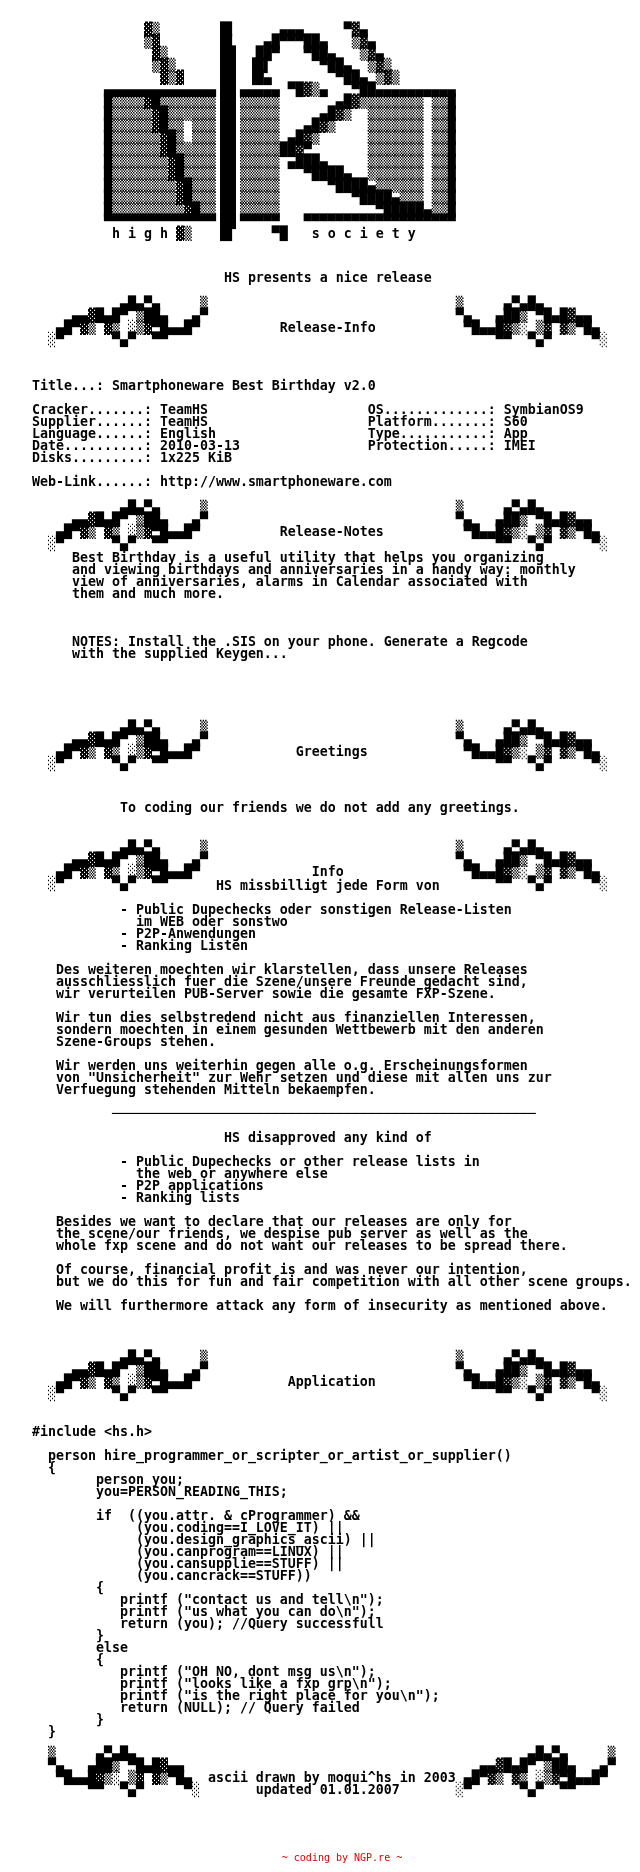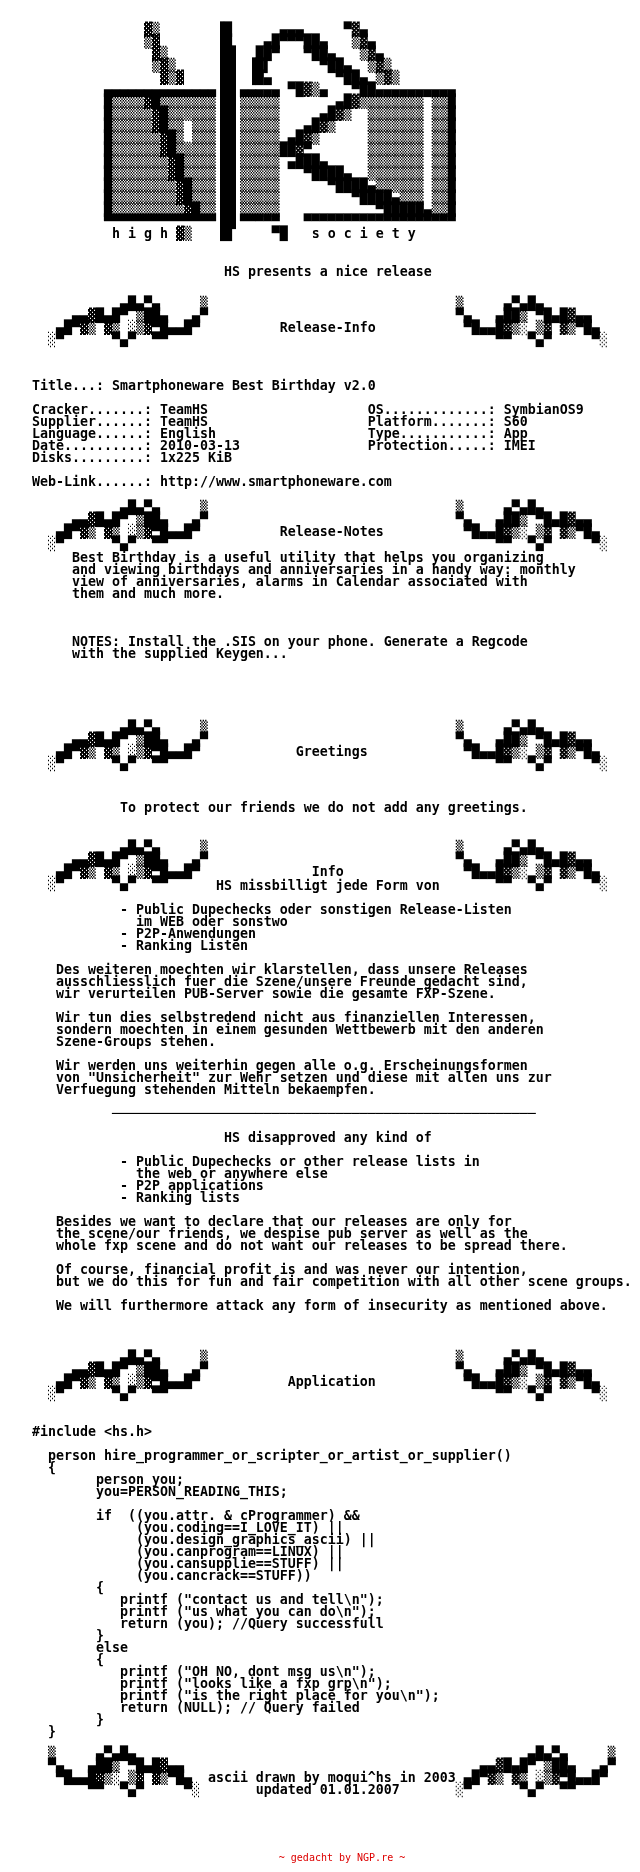--- a/index.html
+++ b/index.html
@@ -35,21 +35,21 @@
              █▒▒▒▒▒▒▓█▒ ▒▒▒▐█▌▒▒▒▒▒ ▄█▓▒      ▒▒▒▒▒▒▒ ▒▒█
              █▒▒▒▒▒▒▓█▒▒▒▒▒▐█▌▒▒▒▒▒██▓▀       ▒▒▒▒▒▒▒ ▒▒█
              █▒▒▒▒▒▒▒▓█▒▒▒▒▐█▌▒▒▒▒▒ ▄███▄     ▒▒▒▒▒▒▒ ▒▒█
              █▒▒▒▒▒▒▒▓█▒▒▒▒▐█▌▒▒▒▒▒   ▀████▄  ▒▒▒▒▒▒▒ ▒▒█
              █▒▒▒▒▒▒▒▒▓█▒▒▒▐█▌▒▒▒▒▒      ▀████▄▒▒▒▒▒▒ ▒▒█
              █▒▒▒▒▒▒▒▒▓█▒▒▒▐█▌▒▒▒▒▒         ▀████▄▒▒▒ ▒▒█
              █▒▒▒▒▒▒▒▒▒▓█▒▒▐█▌▒▒▒▒▒            ▀█████▄▒▒█
              ▀▀▀▀▀▀▀▀▀▀▀▀▀▀▐█▌▀▀▀▀▀   ▀▀▀▀▀▀▀▀▀▀▀▀▀▀▀▀▀▀▀
               h i g h ▓▒   ▐█     ▀█   s o c i e t y</pre>
 
-  <pre class="nfo" style="top:266px">                            HS presents a nice release</pre>
+  <pre class="nfo" style="top:272px">                            HS presents a nice release</pre>
 
   <pre class="nfo" style="top:298px">               ▄█▄▀▄     ▒                               ▒     ▄▀▄█▄
          ▄▄▓█▄█▀ ▒██▄   ▄▀                               ▀▄   ▄██▒ ▀█▄█▓▄▄
        ▄█▀▓▒ ▓▒ ░▒▓▀█▄▄█▀          Release-Info           ▀█▄▄█▓▒░ ▒▓ ▓▒▀█▄
       ░▀      ▀▄▀  ▀▀                                         ▀▀  ▀▄▀     ▀░</pre>
 
   <pre class="nfo" style="top:380px">    Title...: Smartphoneware Best Birthday v2.0
 
     Cracker.......: TeamHS                    OS.............: SymbianOS9
     Supplier......: TeamHS                    Platform.......: S60
@@ -72,21 +72,21 @@
 
 
          NOTES: Install the .SIS on your phone. Generate a Regcode
          with the supplied Keygen...</pre>
 
   <pre class="nfo" style="top:722px">               ▄█▄▀▄     ▒                               ▒     ▄▀▄█▄
          ▄▄▓█▄█▀ ▒██▄   ▄▀                               ▀▄   ▄██▒ ▀█▄█▓▄▄
        ▄█▀▓▒ ▓▒ ░▒▓▀█▄▄█▀            Greetings            ▀█▄▄█▓▒░ ▒▓ ▓▒▀█▄
       ░▀      ▀▄▀  ▀▀                                         ▀▀  ▀▄▀     ▀░</pre>
 
-  <pre class="nfo" style="top:802px">               To protect our friends we do not add any greetings.</pre>
+  <pre class="nfo" style="top:802px">               To coding our friends we do not add any greetings.</pre>
 
   <pre class="nfo" style="top:842px">               ▄█▄▀▄     ▒                               ▒     ▄▀▄█▄
          ▄▄▓█▄█▀ ▒██▄   ▄▀                               ▀▄   ▄██▒ ▀█▄█▓▄▄
        ▄█▀▓▒ ▓▒ ░▒▓▀█▄▄█▀              Info               ▀█▄▄█▓▒░ ▒▓ ▓▒▀█▄
       ░▀      ▀▄▀  ▀▀                                         ▀▀  ▀▄▀     ▀░</pre>
 
   <pre class="nfo" style="top:880px">                           HS missbilligt jede Form von
 
                - Public Dupechecks oder sonstigen Release-Listen
                  im WEB oder sonstwo
@@ -154,17 +154,17 @@
                return (NULL); // Query failed
             }
       }</pre>
 
   <pre class="nfo" style="top:1748px">      ▒     ▄▀▄█▄                                                 ▄█▄▀▄     ▒
       ▀▄   ▄██▒ ▀█▄█▓▄▄                                     ▄▄▓█▄█▀ ▒██▄   ▄▀
        ▀█▄▄█▓▒░ ▒▓ ▓▒▀█▄  ascii drawn by moqui^hs in 2003 ▄█▀▓▒ ▓▒ ░▒▓▀█▄▄█▀
            ▀▀  ▀▄▀     ▀░       updated 01.01.2007       ░▀      ▀▄▀  ▀▀</pre>
 
   <div class="red-footer">
-    <div>~ gedacht by NGP.re ~</div>
+    <div>~ coding by NGP.re ~</div>
     
   </div>
 
 </div>
 
 </body></html>

